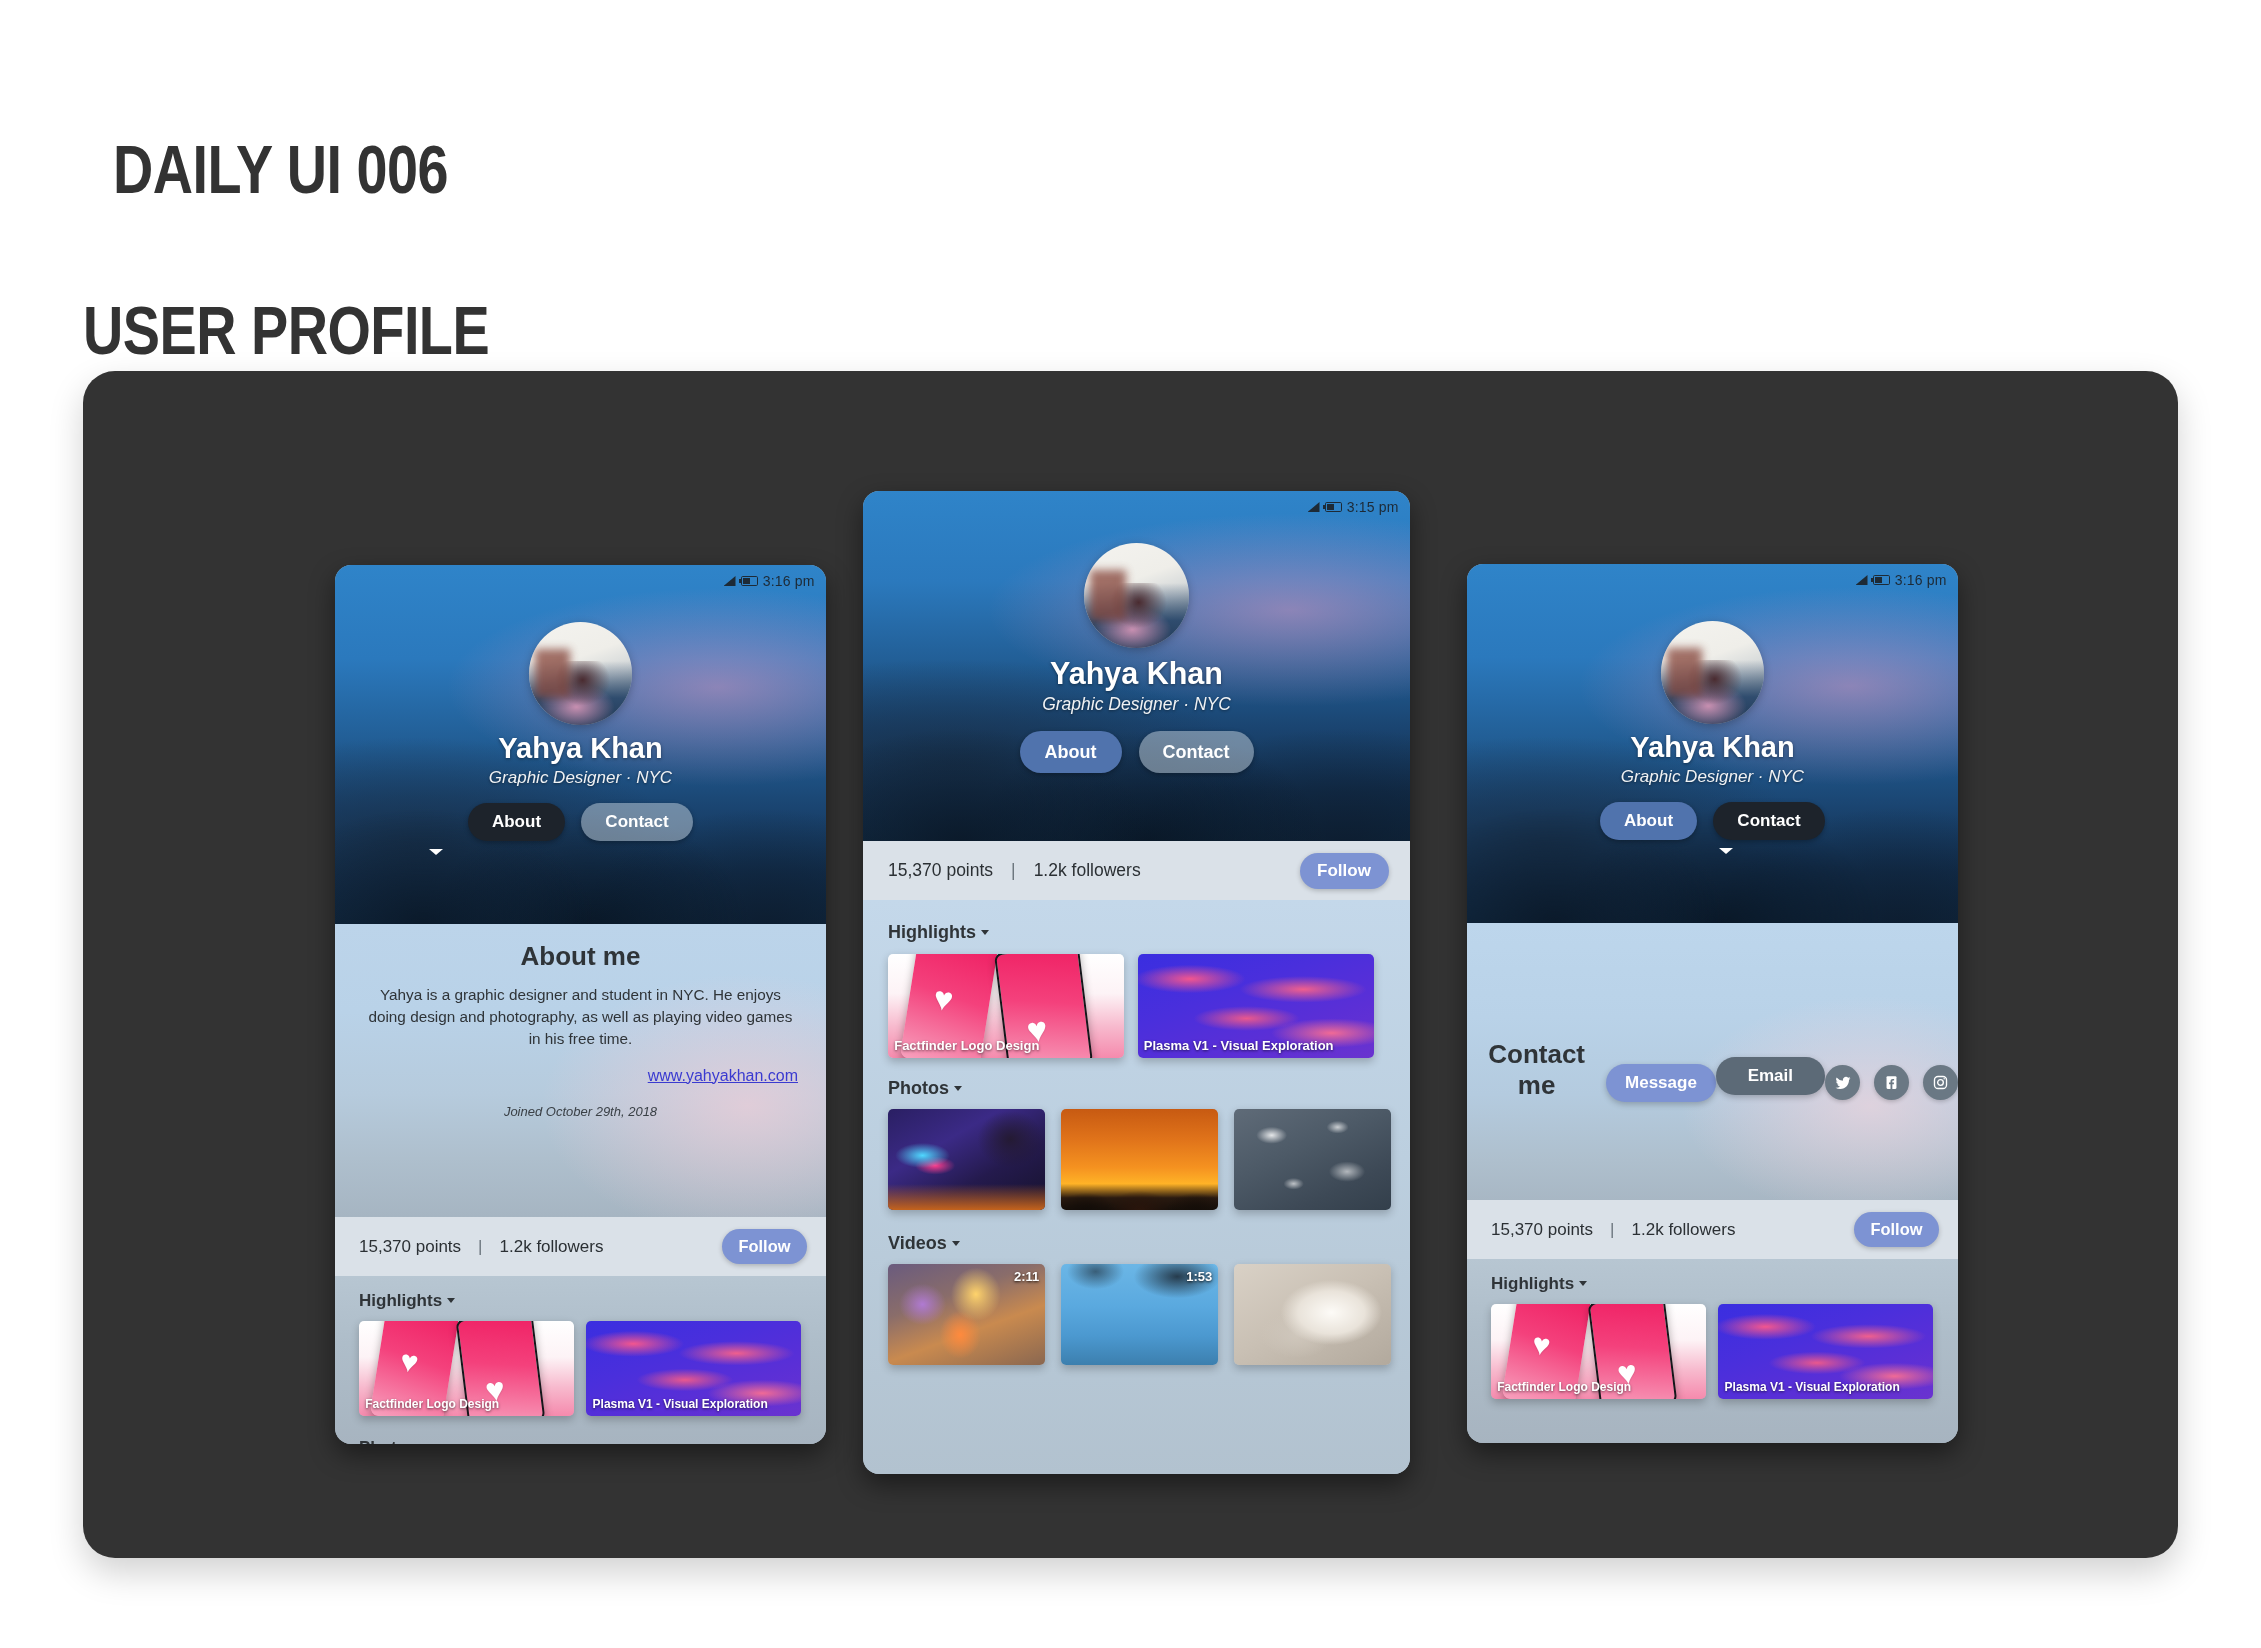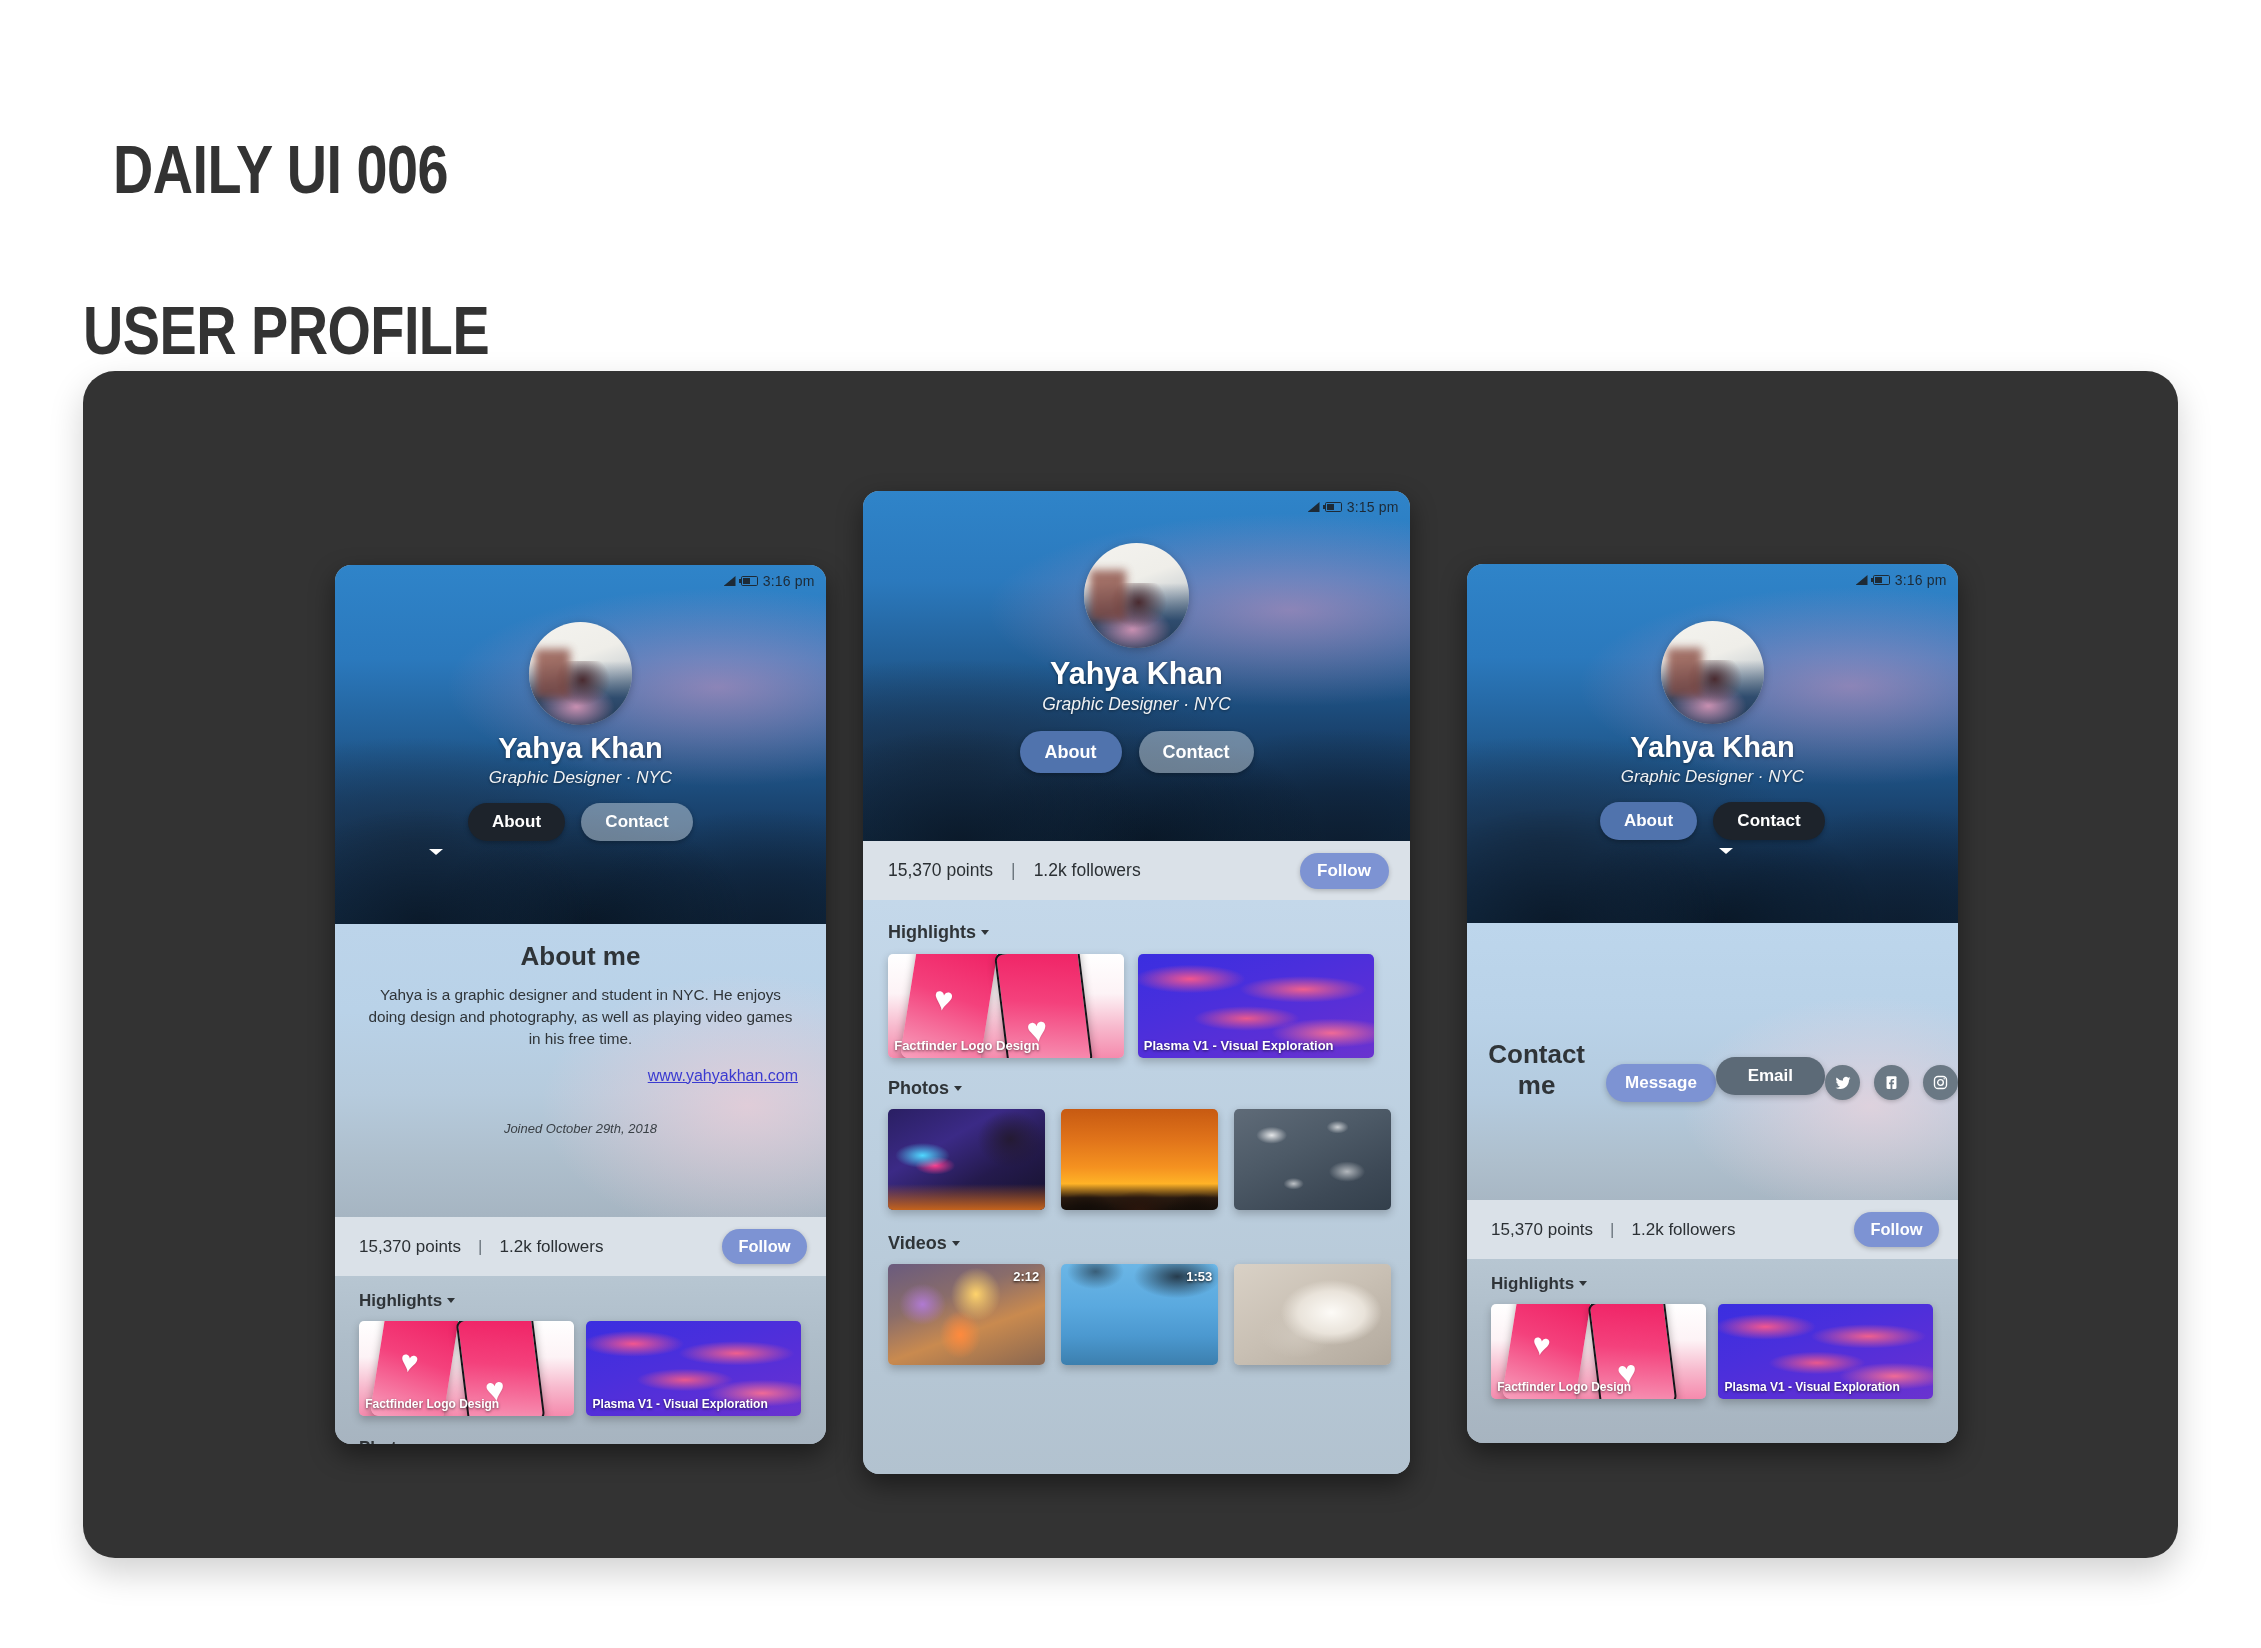--- a/index.html
+++ b/index.html
@@ -310,21 +310,21 @@
       <div style="width:100%;display:flex;padding-left:94px;box-sizing:border-box;margin-top:8px">
         <span class="caret-down"></span>
       </div>
     </div>
   </div>
 
   <div class="panel panel-about" style="height:260px;padding:17px 28px 16px">
     <div class="panel-title" style="font-size:26px">About me</div>
     <div class="bio" style="font-size:15.3px;line-height:1.42;margin-top:12.4px">Yahya is a graphic designer and student in NYC. He enjoys doing design and photography, as well as playing video games in his free time.</div>
     <a class="bio-link" style="font-size:16px;margin-top:17px" href="#">www.yahyakhan.com</a>
-    <div class="joined" style="font-size:13px;margin-top:36px">Joined October 29th, 2018</div>
+    <div class="joined" style="font-size:13px;margin-top:19px">Joined October 29th, 2018</div>
   </div>
 
   <div class="statsbar" style="height:59px;padding:0 19px 0 24px">
     <span class="stat" style="font-size:17px"><b>15,370</b><span> points</span></span>
     <span class="stat-sep" style="font-size:17px;margin:0 17px">|</span>
     <span class="stat" style="font-size:17px"><b>1.2k</b><span> followers</span></span>
     <button class="follow-btn" style="width:85px;height:35px;font-size:16.4px">Follow</button>
   </div>
 
   <div class="media-area" style="padding:14.7px 0 0 24px">
@@ -422,21 +422,21 @@
       </div>
     </div>
 
     <div class="sec-head" style="font-size:18px;margin-top:22.6px">
       <span>Videos</span>
       <span class="sec-caret"></span>
     </div>
     <div class="row" style="gap:16px;margin-top:10.2px">
       <div class="card" style="width:157px;height:101px">
         <div class="art-lights"></div>
-        <span class="dur" style="font-size:13px">2:12</span>
+        <span class="dur" style="font-size:13px">2:11</span>
       </div>
       <div class="card" style="width:157px;height:101px">
         <div class="art-tree"></div>
         <span class="dur" style="font-size:13px">1:53</span>
       </div>
       <div class="card" style="width:157px;height:101px">
         <div class="art-bulb"></div>
         <span class="dur" style="font-size:13px"></span>
       </div>
     </div>

